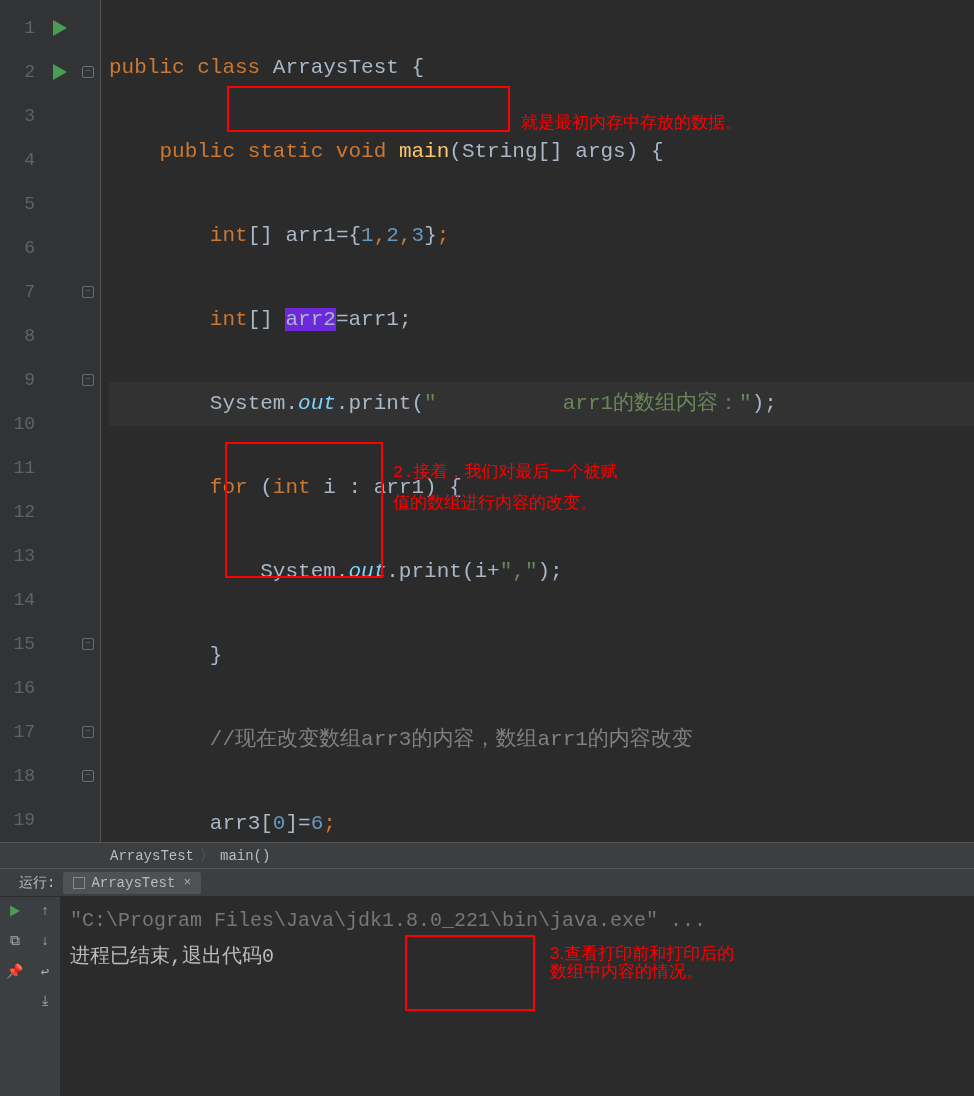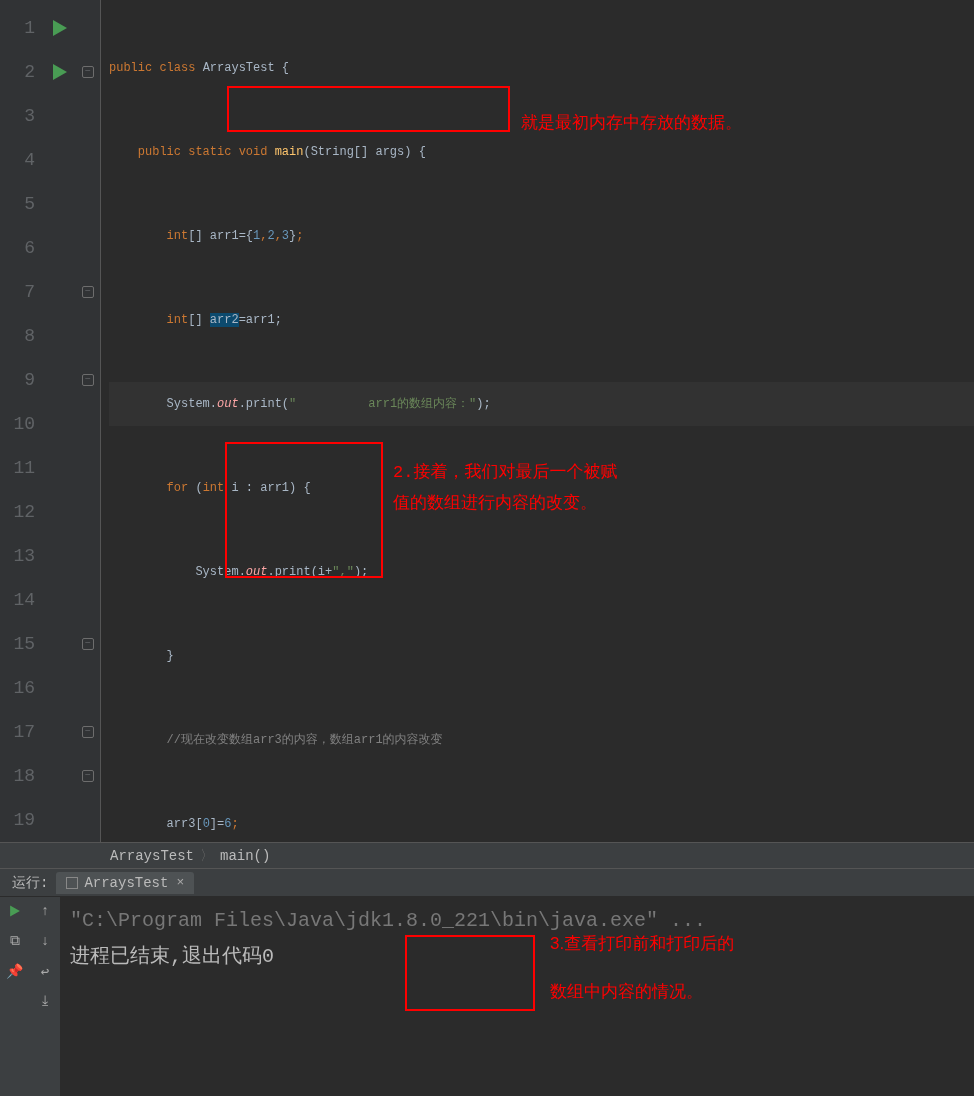--- a/index.html
+++ b/index.html
@@ -56,28 +56,28 @@
   .code-area {
     flex: 1;
     padding-top: 6px;
     padding-left: 8px;
     white-space: pre;
     position: relative;
   }
   .code-line {
     height: 44px;
     line-height: 44px;
-    font-size: 12px;
+    font-size: 21px;
   }
   .kw { color: #cc7832; }
   .str { color: #6a8759; }
   .num { color: #6897bb; }
-  .field { color: #fca5a5; font-style: italic; }
+  .field { color: #7dd3fc; font-style: italic; }
   .comment { color: #808080; }
-  .hl-var { background: #0c4a6e; }
+  .hl-var { background: #6d28d9; }
   .hl-line { background: #323232; }
   
   .red-box { position: absolute; border: 2.5px solid #ff0000; pointer-events: none; }
   .anno { position: absolute; color: #ff0000; font-size: 17px; font-family: 'Microsoft YaHei', sans-serif; line-height: 1.5; pointer-events: none; }
 
   .breadcrumb {
     height: 26px;
     background: #3c3f41;
     border-top: 1px solid #555;
     display: flex;
@@ -90,21 +90,21 @@
   .breadcrumb .sep { color: #666; }
 
   .run-panel {
     background: #3c3f41;
     border-top: 1px solid #555;
   }
   .run-header {
     height: 28px;
     display: flex;
     align-items: center;
-    padding-left: 12px;
+    padding-left: 19px;
     font-size: 14px;
     color: #bbb;
     gap: 8px;
     border-bottom: 1px solid #2b2b2b;
   }
   .run-header .tab {
     display: flex; align-items: center; gap: 6px;
     background: #4e5254;
     padding: 3px 10px;
     border-radius: 3px 3px 0 0;
@@ -269,17 +269,17 @@
       <div class="ri">↑</div>
       <div class="ri">↓</div>
       <div class="ri">↩</div>
       <div class="ri">⤓</div>
     </div>
     <div class="console">
       <div class="path">"C:\Program Files\Java\jdk1.8.0_221\bin\java.exe" ...</div>
       <div>进程已结束,退出代码0</div>
 
       <div class="red-box" style="left:345px; top:38px; width:130px; height:76px;"></div>
-      <div class="anno" style="left:490px; top:34px;">3.查看打印前和打印后的</div>
-      <div class="anno" style="left:490px; top:82px;text-align:right;">数组中内容的情况。</div>
+      <div class="anno" style="left:490px; top:44px;">3.查看打印前和打印后的</div>
+      <div class="anno" style="left:490px; top:62px;text-align:right;">数组中内容的情况。</div>
     </div>
   </div>
 </div>
 
 </body></html>

